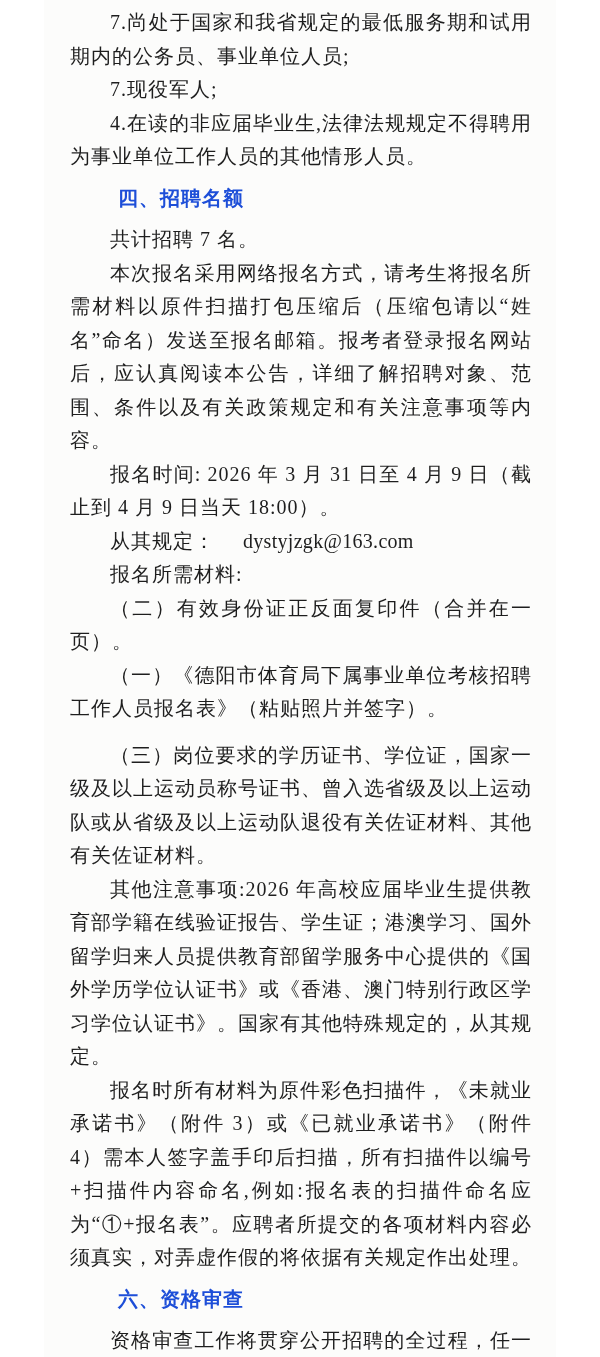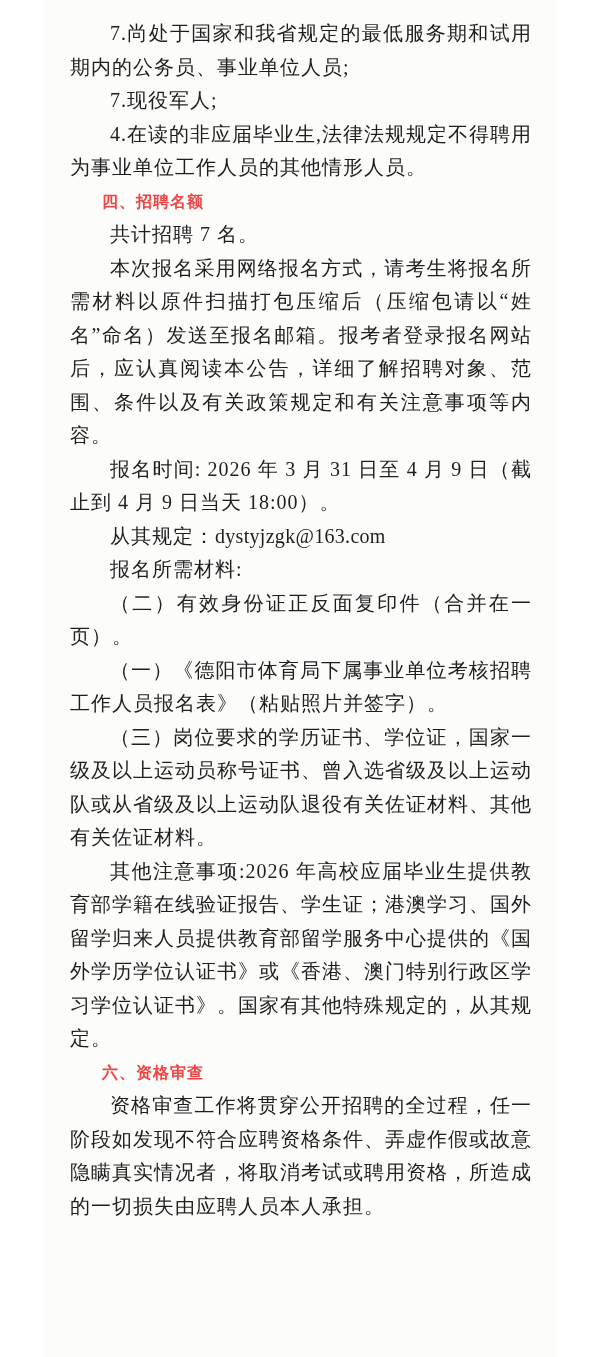--- a/index.html
+++ b/index.html
@@ -9,62 +9,65 @@
   }
   .page {
     position: relative;
     width: 512px;
     height: 1357px;
     margin: 0 auto;
     background: #fcfcfb;
     color: #1e1e1e;
     overflow: hidden;
     box-sizing: border-box;
-    padding: 17px 24px 0 26px;
+    padding: 6px 24px 0 26px;
     font-family: "Liberation Serif", "DejaVu Serif", serif;
   }
   .para {
     margin: 0;
     font-size: 20px;
     line-height: 33.5px;
     letter-spacing: 1px;
     text-align: justify;
     text-justify: inter-ideograph;
     text-indent: 2em;
     font-weight: 400;
   }
   .heading {
-    margin: 0;
-    font-size: 16px;
+    margin: 8px;
+    font-size: 20px;
     line-height: 33.5px;
     letter-spacing: 1px;
     text-indent: 2em;
     font-weight: 700;
-    color: #ef4444;
+    color: #1d4ed8;
     font-family: "Liberation Sans", "DejaVu Sans", sans-serif;
   }
   .gap-before {
+    margin-top: 13px;
   }
   .email-addr {
     letter-spacing: 0.3px;
+    margin-left: 28px;
   }
 </style>
 </head>
 <body>
 
 <div class="page">
   <p class="para">7.尚处于国家和我省规定的最低服务期和试用期内的公务员、事业单位人员;</p>
   <p class="para">7.现役军人;</p>
   <p class="para">4.在读的非应届毕业生,法律法规规定不得聘用为事业单位工作人员的其他情形人员。</p>
   <p class="heading">四、招聘名额</p>
   <p class="para">共计招聘 7 名。</p>
   <p class="para">本次报名采用网络报名方式，请考生将报名所需材料以原件扫描打包压缩后（压缩包请以“姓名”命名）发送至报名邮箱。报考者登录报名网站后，应认真阅读本公告，详细了解招聘对象、范围、条件以及有关政策规定和有关注意事项等内容。</p>
   <p class="para">报名时间: 2026 年 3 月 31 日至 4 月 9 日（截止到 4 月 9 日当天 18:00）。</p>
   <p class="para"><span>从其规定：</span><span class="email-addr">dystyjzgk@163.com</span></p>
   <p class="para">报名所需材料:</p>
   <p class="para">（二）有效身份证正反面复印件（合并在一页）。</p>
   <p class="para">（一）《德阳市体育局下属事业单位考核招聘工作人员报名表》（粘贴照片并签字）。</p>
   <p class="para gap-before">（三）岗位要求的学历证书、学位证，国家一级及以上运动员称号证书、曾入选省级及以上运动队或从省级及以上运动队退役有关佐证材料、其他有关佐证材料。</p>
   <p class="para">其他注意事项:2026 年高校应届毕业生提供教育部学籍在线验证报告、学生证；港澳学习、国外留学归来人员提供教育部留学服务中心提供的《国外学历学位认证书》或《香港、澳门特别行政区学习学位认证书》。国家有其他特殊规定的，从其规定。</p>
+  <p class="para">报名时所有材料为原件彩色扫描件，《未就业承诺书》（附件 3）或《已就业承诺书》（附件 4）需本人签字盖手印后扫描，所有扫描件以编号+扫描件内容命名,例如:报名表的扫描件命名应为“①+报名表”。应聘者所提交的各项材料内容必须真实，对弄虚作假的将依据有关规定作出处理。</p>
   <p class="heading">六、资格审查</p>
   <p class="para">资格审查工作将贯穿公开招聘的全过程，任一阶段如发现不符合应聘资格条件、弄虚作假或故意隐瞒真实情况者，将取消考试或聘用资格，所造成的一切损失由应聘人员本人承担。</p>
 
 </div>
 
 </body></html>

